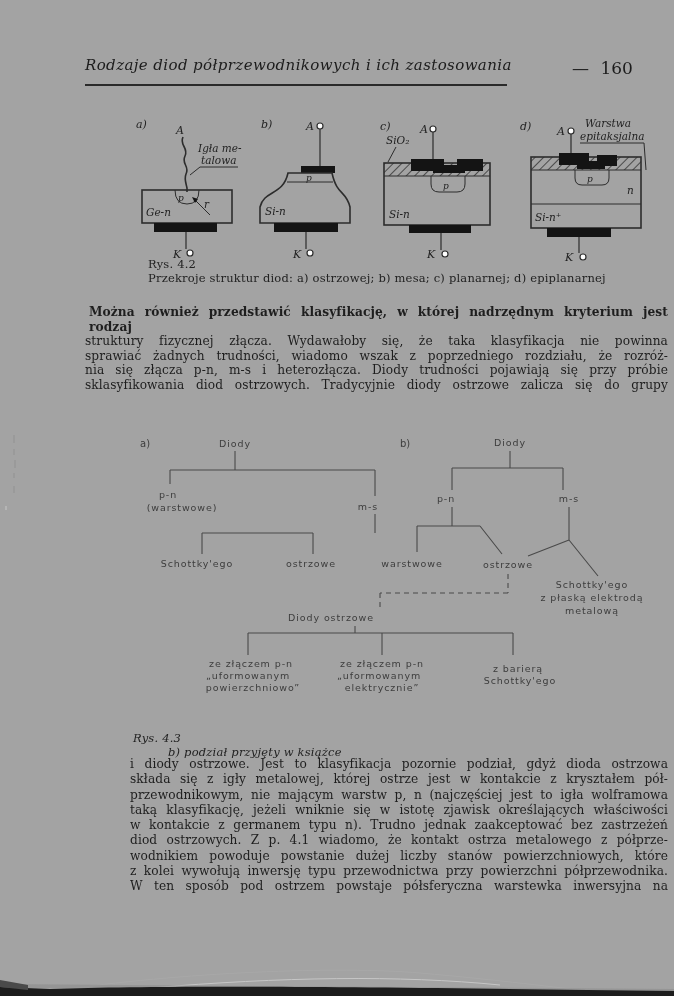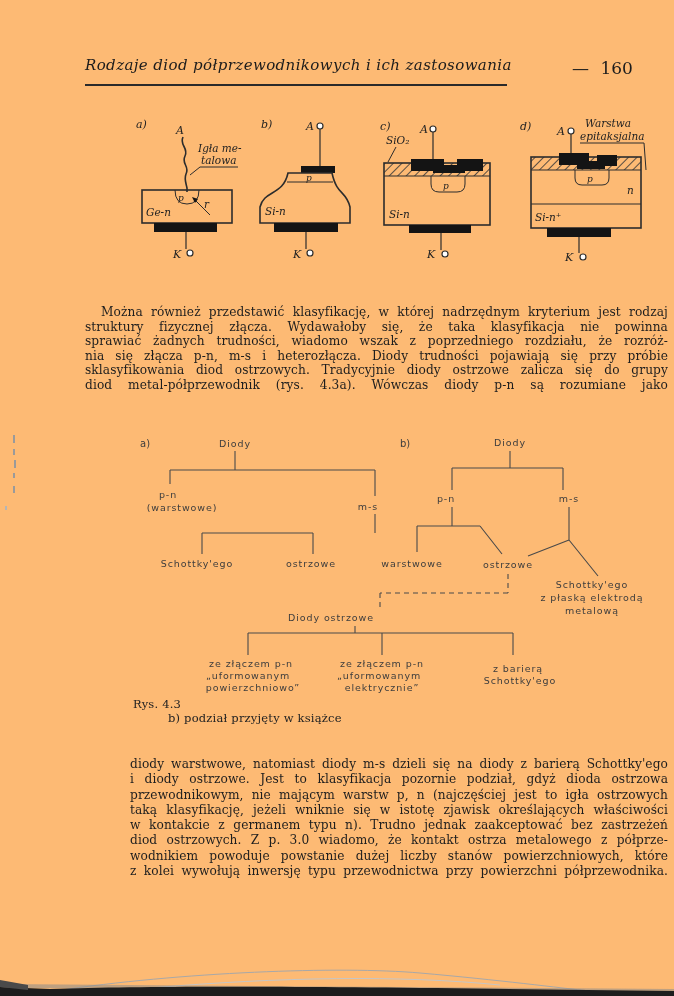--- a/index.html
+++ b/index.html
@@ -1,18 +1,18 @@
 <!DOCTYPE html>
 <html><head>
 <meta charset="utf-8">
 <style>
   html,body { margin:0; padding:0; background:#ffffff; }
   .page {
     position:relative; width:674px; height:996px;
-    background:#fdba74; overflow:hidden;
+    background:#a3a3a3; overflow:hidden;
     font-family:"DejaVu Serif", serif; color:#1c1c1c;
   }
   
   .hdr-title { position:absolute; left:85px; top:56px; font-style:italic; font-size:15px; letter-spacing:0.4px; white-space:nowrap; }
   .hdr-rule  { position:absolute; left:85px; top:84px; width:422px; height:1.5px; background:#2a2a2a; }
   .pagenum   { position:absolute; left:572px; top:58px; font-size:17px; word-spacing:6px; white-space:nowrap; }
   
   .figsvg { position:absolute; }
   .fig-label-it { font-family:"DejaVu Serif", serif; font-style:italic; font-size:11px; fill:#222; }
   .fig-label-sm { font-family:"DejaVu Serif", serif; font-style:italic; font-size:9px; fill:#222; }
@@ -26,21 +26,21 @@
   .tln { stroke:#4a4a4a; stroke-width:1.1; fill:none; }
   .tdash { stroke:#4a4a4a; stroke-width:1.1; fill:none; stroke-dasharray:5,4; }
   .ttxt { font-family:"DejaVu Sans", sans-serif; font-size:9.5px; letter-spacing:0.9px; fill:#3d3d3d; }
   .ttag { font-family:"DejaVu Sans", sans-serif; font-size:10px; fill:#3d3d3d; }
   
   .cap { position:absolute; font-size:11.5px; line-height:13.5px; letter-spacing:0.2px; color:#222; }
   
   .para { position:absolute; font-size:12.2px; letter-spacing:0.1px; color:#1e1e1e; }
   .pline { text-align:justify; text-align-last:justify; white-space:normal; }
   .p1 .pline { line-height:14.6px; }
-  .p1 .pline.first { margin-left:16px; }
+  .p1 .pline.first { margin-left:4px;font-weight:bold; }
   .p2 .pline { line-height:15.3px; }
   .capline { text-align:justify; text-align-last:justify; }
   .capline.last { text-align-last:auto;margin-left:35px; }
   
   .edge-dash { position:absolute; width:2px; background:#9a9a9a; }
   .artifact-bottom { position:absolute; left:0; top:940px; }
 </style>
 </head>
 <body>
 
@@ -135,28 +135,31 @@
       <text class="fig-label-md" x="497" y="82">n</text>
       <line class="ln-thin" x1="401" y1="92" x2="511" y2="92"></line>
       <text class="fig-label-md" x="405" y="109">Si-n⁺</text>
       <rect class="blk" x="417" y="116" width="64" height="9"></rect>
       <line class="wire" x1="449" y1="125" x2="449" y2="141"></line>
       <text class="fig-label-it" x="435" y="149">K</text>
       <circle class="term" cx="453" cy="145" r="3"></circle>
     </g>
   </svg>
 
+  <div class="cap" style="left:148px; top:258px; width:460px;">
+    <div>Rys. 4.2</div>
+    <div>Przekroje struktur diod: a) ostrzowej; b) mesa; c) planarnej; d) epiplanarnej</div>
+  </div>
 
   <div class="para p1" style="left:85px; top:305px; width:583px;">
     <div class="pline first">Można również przedstawić klasyfikację, w której nadrzędnym kryterium jest rodzaj</div>
     <div class="pline">struktury fizycznej złącza. Wydawałoby się, że taka klasyfikacja nie powinna</div>
     <div class="pline">sprawiać żadnych trudności, wiadomo wszak z poprzedniego rozdziału, że rozróż-</div>
     <div class="pline">nia się złącza p-n, m-s i heterozłącza. Diody trudności pojawiają się przy próbie</div>
     <div class="pline">sklasyfikowania diod ostrzowych. Tradycyjnie diody ostrzowe zalicza się do grupy</div>
-    <div class="pline">diod metal-półprzewodnik (rys. 4.3a). Wówczas diody p-n są rozumiane jako</div>
   </div>
 
   <svg class="figsvg" style="left:130px; top:432px;" width="530" height="268" viewBox="0 0 530 268">
 
     <g>
       <text class="ttag" x="10" y="15">a)</text>
       <text class="ttxt" x="105" y="15" text-anchor="middle">Diody</text>
       <path class="tln" d="M105,19 L105,38 M40,38 L245,38 M40,38 L40,52 M245,38 L245,64"></path>
       <text class="ttxt" x="38" y="66" text-anchor="middle">p-n</text>
       <text class="ttxt" x="52" y="79" text-anchor="middle">(warstwowe)</text>
@@ -189,34 +192,35 @@
       <text class="ttxt" x="118" y="247" text-anchor="middle">„uformowanym</text>
       <text class="ttxt" x="123" y="259" text-anchor="middle">powierzchniowo”</text>
       <text class="ttxt" x="252" y="235" text-anchor="middle">ze złączem p-n</text>
       <text class="ttxt" x="249" y="247" text-anchor="middle">„uformowanym</text>
       <text class="ttxt" x="252" y="259" text-anchor="middle">elektrycznie”</text>
       <text class="ttxt" x="388" y="240" text-anchor="middle">z barierą</text>
       <text class="ttxt" x="390" y="252" text-anchor="middle">Schottky'ego</text>
     </g>
   </svg>
 
-  <div class="cap" style="left:133px; top:698px; width:535px;">
+  <div class="cap" style="left:133px; top:732px; width:535px;font-style:italic;">
     <div>Rys. 4.3</div>
     <div class="capline last">b) podział przyjęty w książce</div>
   </div>
 
   <div class="para p2" style="left:130px; top:757px; width:538px;">
-    <div class="pline">diody warstwowe, natomiast diody m-s dzieli się na diody z barierą Schottky'ego</div>
     <div class="pline">i diody ostrzowe. Jest to klasyfikacja pozornie podział, gdyż dioda ostrzowa</div>
-    <div class="pline">przewodnikowym, nie mającym warstw p, n (najczęściej jest to igła ostrzowych</div>
+    <div class="pline">składa się z igły metalowej, której ostrze jest w kontakcie z kryształem pół-</div>
+    <div class="pline">przewodnikowym, nie mającym warstw p, n (najczęściej jest to igła wolframowa</div>
     <div class="pline">taką klasyfikację, jeżeli wniknie się w istotę zjawisk określających właściwości</div>
     <div class="pline">w kontakcie z germanem typu n). Trudno jednak zaakceptować bez zastrzeżeń</div>
-    <div class="pline">diod ostrzowych. Z p. 3.0 wiadomo, że kontakt ostrza metalowego z półprze-</div>
+    <div class="pline">diod ostrzowych. Z p. 4.1 wiadomo, że kontakt ostrza metalowego z półprze-</div>
     <div class="pline">wodnikiem powoduje powstanie dużej liczby stanów powierzchniowych, które</div>
     <div class="pline">z kolei wywołują inwersję typu przewodnictwa przy powierzchni półprzewodnika.</div>
+    <div class="pline">W ten sposób pod ostrzem powstaje półsferyczna warstewka inwersyjna na</div>
   </div>
 
   <div>
     <div class="edge-dash" style="left:13px; top:435px; height:8px;"></div>
     <div class="edge-dash" style="left:13px; top:449px; height:6px;"></div>
     <div class="edge-dash" style="left:14px; top:460px; height:8px;"></div>
     <div class="edge-dash" style="left:13px; top:473px; height:5px;"></div>
     <div class="edge-dash" style="left:13px; top:486px; height:7px;"></div>
     <div class="edge-dash" style="left:5px; top:506px; height:4px; background:#b5b5b5;"></div>
   </div>

